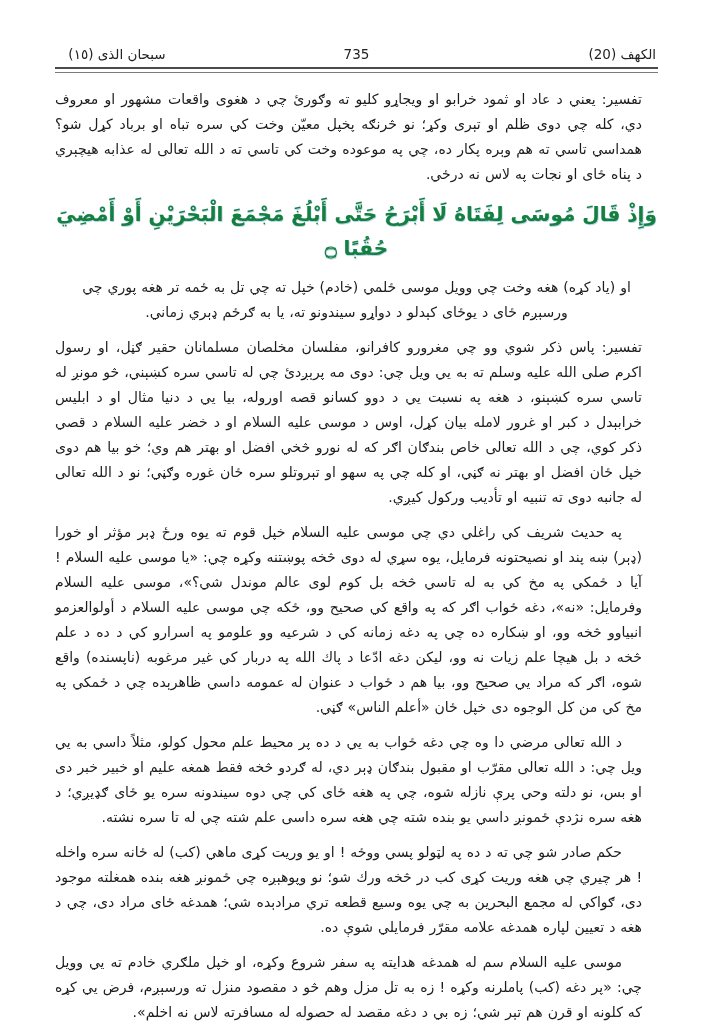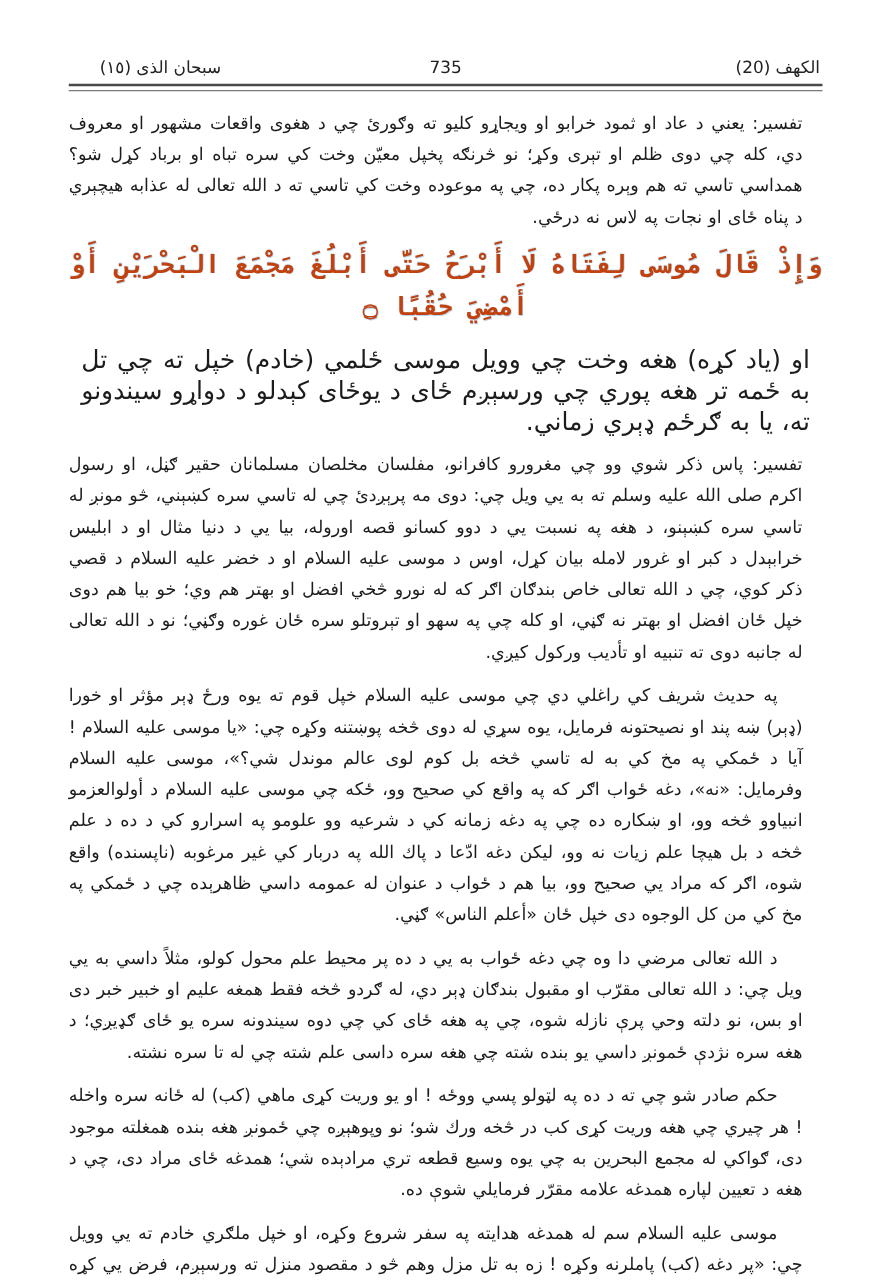--- a/index.html
+++ b/index.html
@@ -17,21 +17,21 @@
   .page-header{
     display:flex;
     justify-content:space-between;
     align-items:flex-end;
     font-size:13.5px;
     padding:0 2px 5px 2px;
     color:#222;
   }
   .page-header .center{flex:1;text-align:center;}
   .page-header .side{min-width:120px;}
-  .page-header .side.left{text-align:right;}
+  .page-header .side.left{text-align:center;}
   .double-rule{
     height:3px;
     border-top:2.5px solid #4a4a4a;
     border-bottom:1.5px solid #7a7a7a;
     margin-bottom:14px;
   }
   main p{
     font-size:14px;
     line-height:25px;
     text-align:justify;
@@ -43,21 +43,22 @@
   .quran-verse{
     text-align:center;
     font-size:20px;
     font-weight:bold;
     line-height:1.7;
     margin:6px 0 10px 0;
     text-shadow:0.6px 0.6px 0 #b9d4ee, -0.4px -0.4px 0 #d8e8f7;
     letter-spacing:0.5px;
   }
   .verse-translation{
-    font-size:20px;
+    text-align:center;
+    font-size:14px;
     line-height:25px;
     margin:0 10px 10px 10px;
   }
 </style>
 </head>
 <body>
 
 <div class="page">
 
   <div class="page-header">
@@ -65,21 +66,21 @@
     <span class="center">735</span>
     <span class="side left">سبحان الذی (١٥)</span>
   </div>
 
   <div class="double-rule"></div>
 
   <main>
 
     <p>تفسير: يعني د عاد او ثمود خرابو او ويجاړو كليو ته وګورئ چي د هغوى واقعات مشهور او معروف دي، كله چي دوى ظلم او تېرى وكړ؛ نو څرنګه پخپل معيّن وخت كي سره تباه او برباد كړل شو؟ همداسي تاسي ته هم وېره پكار ده، چي په موعوده وخت كي تاسي ته د الله تعالى له عذابه هيچېري د پناه ځاى او نجات په لاس نه درځي.</p>
 
-    <div class="quran-verse" style="color: #c2410c; font-family: Liberation Mono, monospace;">وَإِذْ قَالَ مُوسَى لِفَتَاهُ لَا أَبْرَحُ حَتَّى أَبْلُغَ مَجْمَعَ الْبَحْرَيْنِ أَوْ أَمْضِيَ حُقُبًا ۝</div>
+    <div class="quran-verse" style="color: #15803d;">وَإِذْ قَالَ مُوسَى لِفَتَاهُ لَا أَبْرَحُ حَتَّى أَبْلُغَ مَجْمَعَ الْبَحْرَيْنِ أَوْ أَمْضِيَ حُقُبًا ۝</div>
 
     <p class="verse-translation">او (ياد كړه) هغه وخت چي وويل موسى ځلمي (خادم) خپل ته چي تل به ځمه تر هغه پوري چي ورسېږم ځاى د يوځاى كېدلو د دواړو سيندونو ته، يا به ګرځم ډېري زماني.</p>
 
     <p>تفسير: پاس ذكر شوي وو چي مغرورو كافرانو، مفلسان مخلصان مسلمانان حقير ګڼل، او رسول اكرم صلى الله عليه وسلم ته به يي ويل چي: دوى مه پرېږدئ چي له تاسي سره كښېني، څو مونږ له تاسي سره كښېنو، د هغه په نسبت يي د دوو كسانو قصه اوروله، بيا يي د دنيا مثال او د ابليس خرابېدل د كبر او غرور لامله بيان كړل، اوس د موسى عليه السلام او د خضر عليه السلام د قصي ذكر كوي، چي د الله تعالى خاص بندګان اګر كه له نورو څخي افضل او بهتر هم وي؛ خو بيا هم دوى خپل ځان افضل او بهتر نه ګڼي، او كله چي په سهو او تېروتلو سره ځان غوره وګڼي؛ نو د الله تعالى له جانبه دوى ته تنبيه او تأديب وركول كيږي.</p>
 
     <p class="indent">په حديث شريف كي راغلي دي چي موسى عليه السلام خپل قوم ته يوه ورځ ډېر مؤثر او خورا (ډېر) ښه پند او نصيحتونه فرمايل، يوه سړي له دوى څخه پوښتنه وكړه چي: «يا موسى عليه السلام ! آيا د ځمكي په مخ كي به له تاسي څخه بل كوم لوى عالم موندل شي؟»، موسى عليه السلام وفرمايل: «نه»، دغه ځواب اګر كه په واقع كي صحيح وو، ځكه چي موسى عليه السلام د أولوالعزمو انبياوو څخه وو، او ښكاره ده چي په دغه زمانه كي د شرعيه وو علومو په اسرارو كي د ده د علم څخه د بل هيچا علم زيات نه وو، ليكن دغه ادّعا د پاك الله په دربار كي غير مرغوبه (ناپسنده) واقع شوه، اګر كه مراد يي صحيح وو، بيا هم د ځواب د عنوان له عمومه داسي ظاهرېده چي د ځمكي په مخ كي من كل الوجوه دى خپل ځان «أعلم الناس» ګڼي.</p>
 
     <p class="indent">د الله تعالى مرضي دا وه چي دغه ځواب به يي د ده پر محيط علم محول كولو، مثلاً داسي به يي ويل چي: د الله تعالى مقرّب او مقبول بندګان ډېر دي، له ګردو څخه فقط همغه عليم او خبير خبر دى او بس، نو دلته وحي پرې نازله شوه، چي په هغه ځاى كي چي دوه سيندونه سره يو ځاى ګډيږي؛ د هغه سره نژدې ځمونږ داسي يو بنده شته چي هغه سره داسى علم شته چي له تا سره نشته.</p>
 
 

